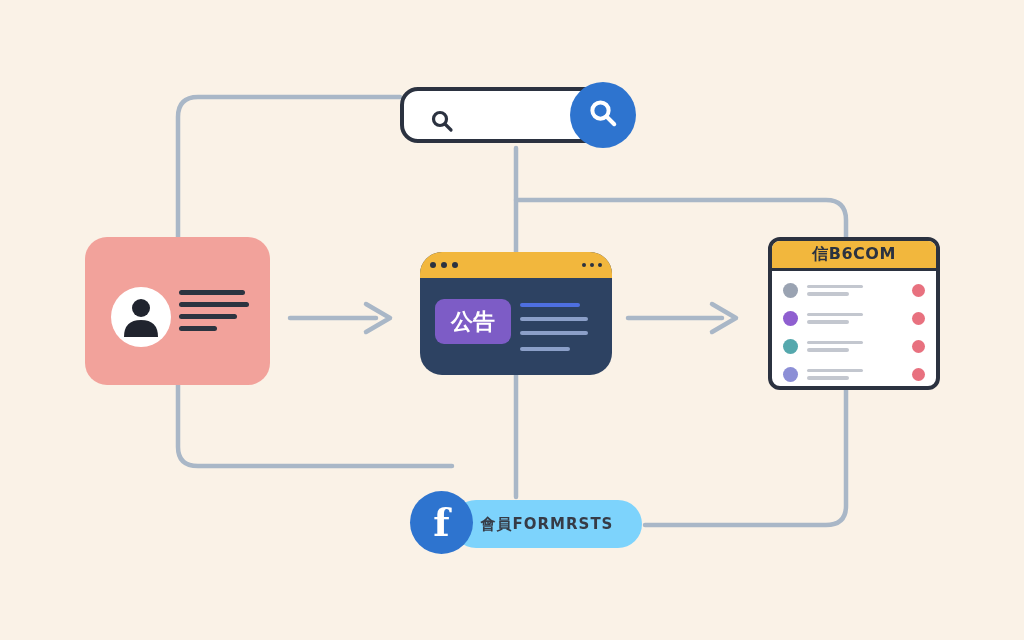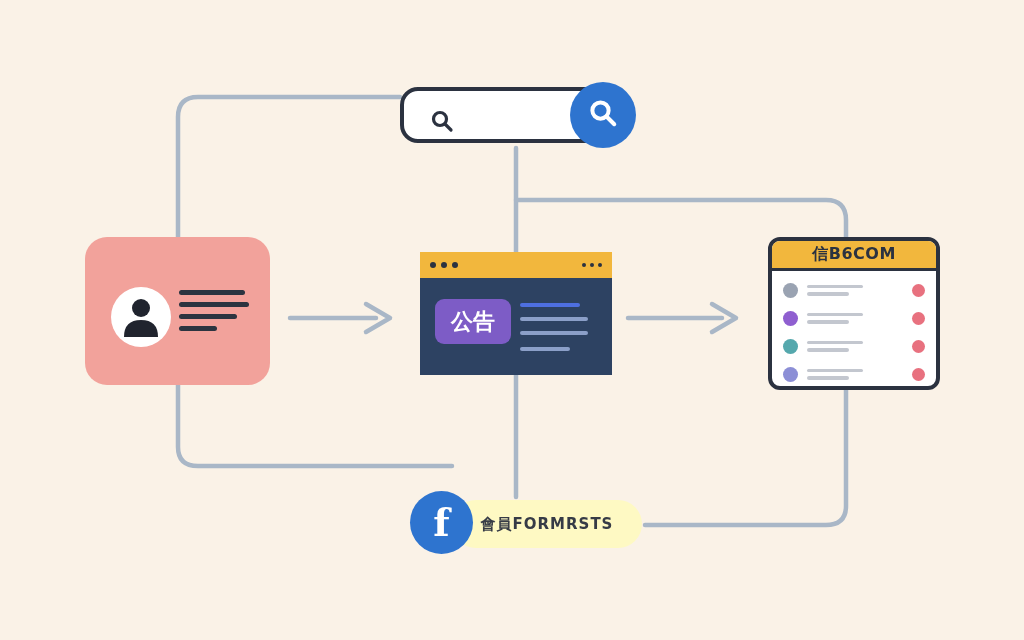--- a/index.html
+++ b/index.html
@@ -21,21 +21,21 @@
     background:#2e74cf;display:flex;align-items:center;justify-content:center;}
 
   
   .profile-card{left:85px;top:237px;width:185px;height:148px;background:#f2a29b;border-radius:22px;}
   .avatar{position:absolute;left:26px;top:50px;width:60px;height:60px;border-radius:50%;background:#ffffff;
     display:flex;align-items:center;justify-content:center;overflow:hidden;}
   .profile-lines{position:absolute;left:94px;top:53px;}
   .profile-lines div{height:4.5px;background:#2c3440;border-radius:3px;margin-bottom:7.5px;}
 
   
-  .browser-card{left:420px;top:252px;width:192px;height:123px;border-radius:0;overflow:hidden;
+  .browser-card{left:420px;top:252px;width:192px;height:123px;border-radius:22px;overflow:hidden;
     background:#2d4262;}
   .browser-header{height:26px;background:#f2b73d;display:flex;align-items:center;}
   .dot{border-radius:50%;background:#2b3240;}
   .dots-left{display:flex;gap:5px;margin-left:10px;}
   .dots-left .dot{width:6px;height:6px;}
   .dots-right{display:flex;gap:4px;margin-left:auto;margin-right:10px;}
   .dots-right .dot{width:4px;height:4px;}
   .browser-body{position:relative;height:97px;}
   .badge{position:absolute;left:15px;top:21px;width:76px;height:45px;background:#7d5cc6;border-radius:9px;
     color:#fff;font-size:22px;font-weight:bold;display:flex;align-items:center;justify-content:center;}
@@ -56,21 +56,21 @@
   .row-lines{margin-left:9px;display:flex;flex-direction:column;gap:4px;}
   .row-lines i{display:block;height:3.5px;border-radius:2px;background:#c3c7cf;}
   .row-lines i:first-child{width:56px;}
   .row-lines i:last-child{width:42px;}
   .row-right-icon{width:13px;height:13px;border-radius:50%;margin-left:auto;flex:none;}
 
   
   .fb-circle{position:absolute;left:410px;top:491px;width:63px;height:63px;border-radius:50%;background:#2e74cf;
     z-index:3;display:flex;align-items:center;justify-content:center;color:#fff;font-weight:bold;font-size:38px;
     font-family:"DejaVu Serif","Liberation Serif",serif;}
-  .pill{position:absolute;left:452px;top:500px;width:190px;height:48px;background:#fef9c3;border-radius:26px;
+  .pill{position:absolute;left:452px;top:500px;width:190px;height:48px;background:#7dd3fc;border-radius:26px;
     z-index:2;display:flex;align-items:center;justify-content:center;color:#363b46;font-size:15px;
     font-weight:600;letter-spacing:1px;}
 </style>
 </head>
 <body>
 
 <div id="canvas">
 
   <svg id="connectors" width="1024" height="640" viewBox="0 0 1024 640">
     <path d="M400 97 H198 Q178 97 178 117 V237"></path>

